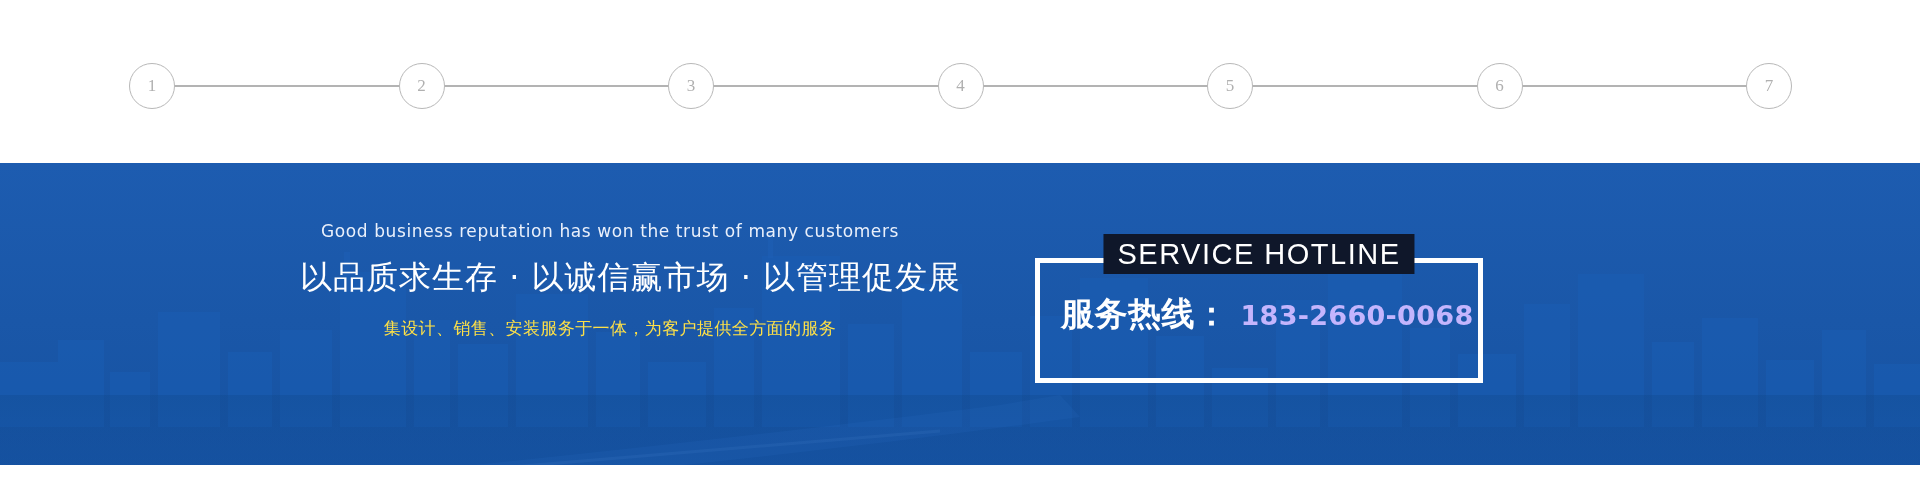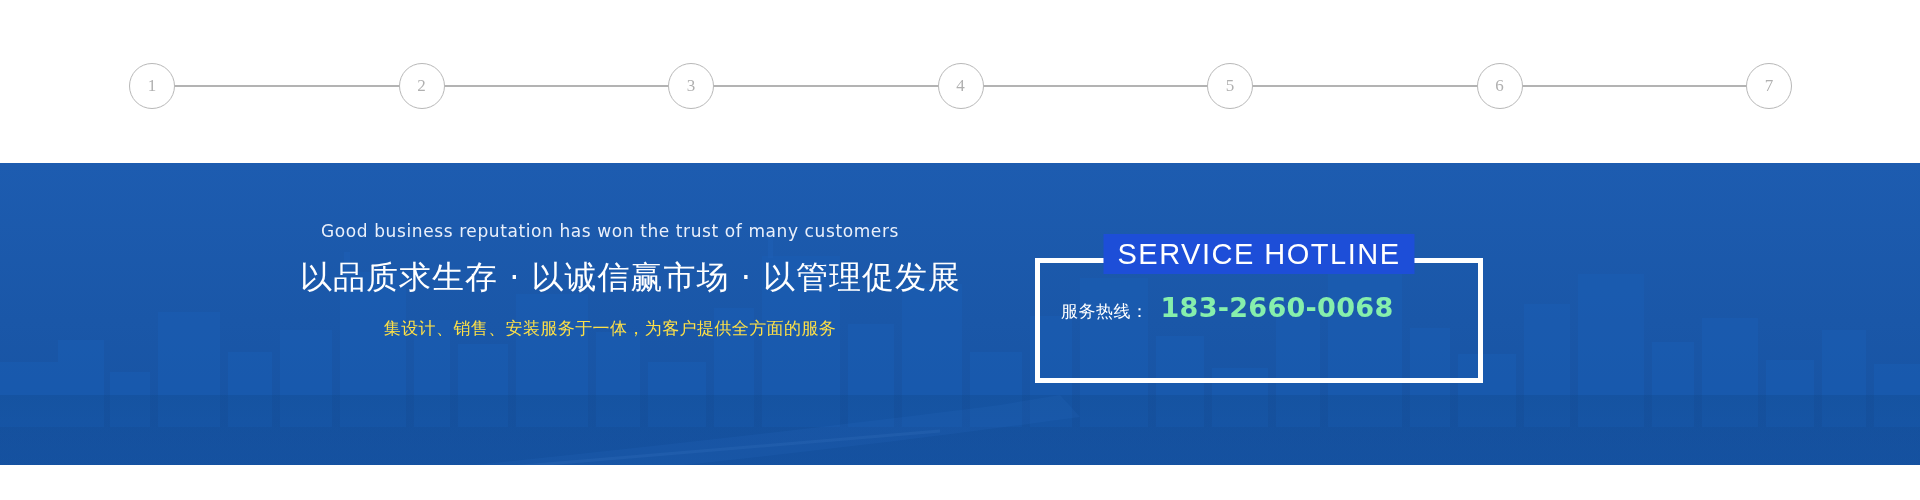--- a/index.html
+++ b/index.html
@@ -161,21 +161,21 @@
     border: 5px solid #ffffff;
   }
 
   
   .hotline-title {
     position: absolute;
     left: 50%;
     transform: translateX(-50%);
     top: -24px;
     padding: 0 14px;
-    background: #1d4ed8;
+    background: #0f172a;
     color: #ffffff;
     font-size: 29px;
     letter-spacing: 1.5px;
     white-space: nowrap;
     line-height: 40px;
     font-family: "Liberation Sans", "DejaVu Sans", sans-serif;
   }
 
   .hotline-body {
     position: absolute;
@@ -187,28 +187,28 @@
 
   .hotline-row {
     display: flex;
     align-items: baseline;
     justify-content: flex-start;
     white-space: nowrap;
   }
 
   .hotline-label {
     color: #ffffff;
-    font-size: 17px;
-    font-weight: normal;
+    font-size: 33px;
+    font-weight: bold;
     letter-spacing: 0.5px;
     font-family: "DejaVu Sans", "Liberation Sans", sans-serif;
   }
 
   .hotline-num {
-    color: #86efac;
+    color: #c4b5fd;
     font-size: 27px;
     font-weight: bold;
     letter-spacing: 0.3px;
     margin-left: 12px;
     font-family: "DejaVu Sans", "Liberation Sans", sans-serif;
   }
 
   .hotline-row.second {
     margin-top: 6px;
     padding-left: 131px;

